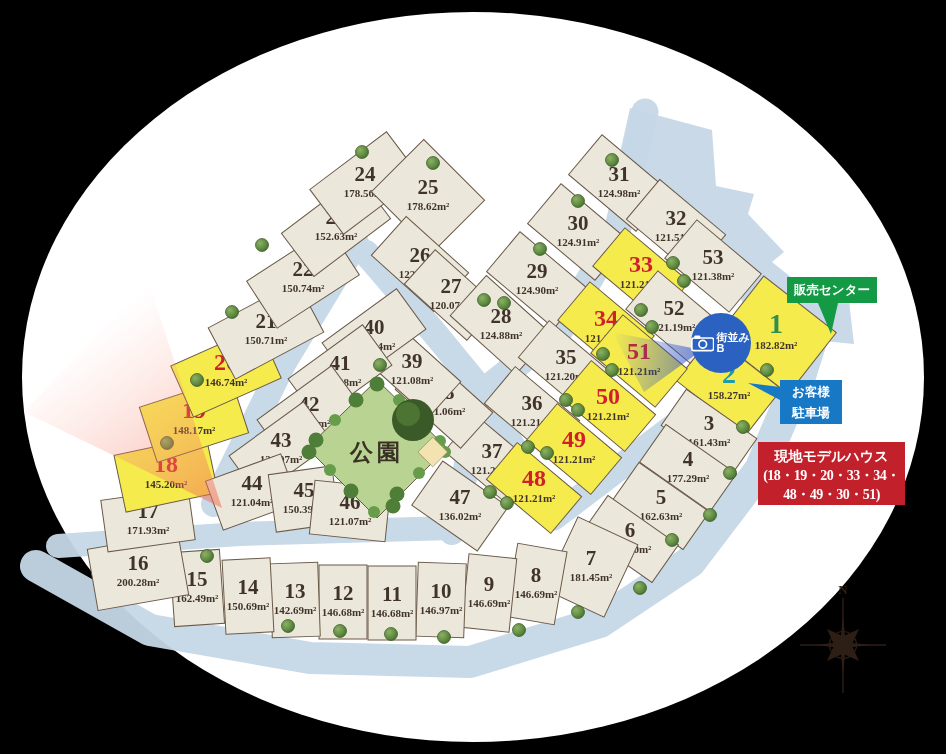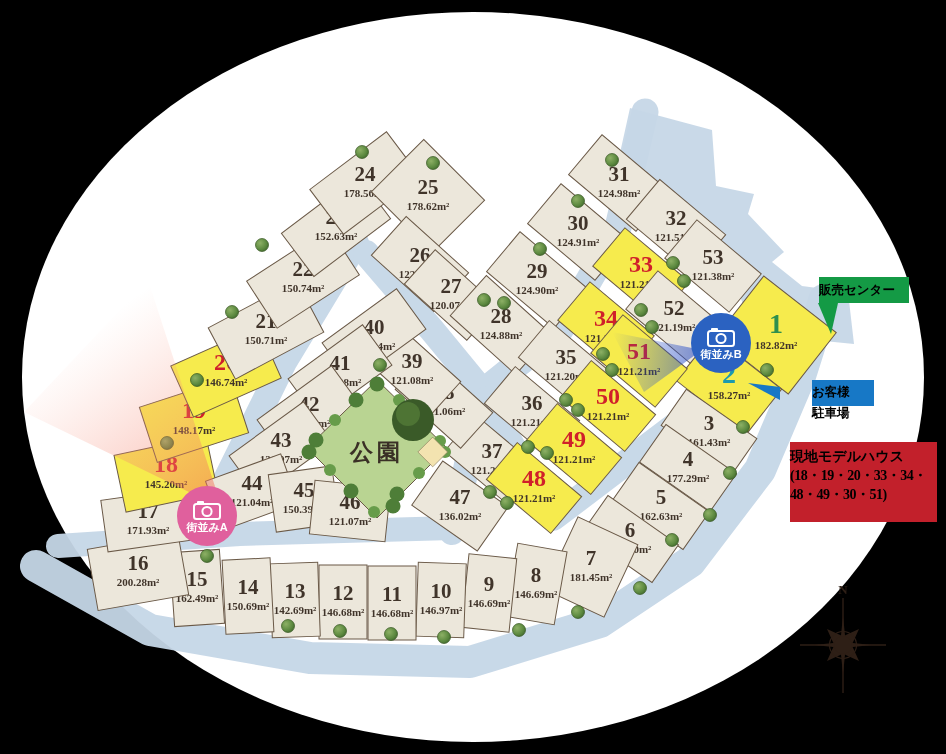--- a/index.html
+++ b/index.html
@@ -3,28 +3,28 @@
 <meta charset="utf-8">
 <style>
   html,body{margin:0;padding:0;background:#000;}
   #stage{position:relative;width:946px;height:754px;background:#000;overflow:hidden;
          font-family:"Liberation Sans","DejaVu Sans",sans-serif;}
   #mapsvg{position:absolute;left:0;top:0;}
   text{user-select:none;}
   .lot-num{font-family:"Liberation Serif","DejaVu Serif",serif;font-weight:bold;text-anchor:middle;}
   .lot-area{font-family:"Liberation Serif","DejaVu Serif",serif;font-weight:bold;text-anchor:middle;font-size:11px;fill:#40342a;}
   .park-label{font-family:"Liberation Serif","DejaVu Serif",serif;font-weight:bold;font-size:23px;fill:#3a3026;letter-spacing:4px;text-anchor:middle;}
-  .overlay{position:absolute;color:#000000;font-weight:bold;margin-left:32px;}
+  .overlay{position:absolute;color:#ffffff;text-align:center;font-weight:bold;}
   .tag-green{left:787px;top:277px;width:90px;height:26px;line-height:26px;font-size:12.5px;}
-  .tag-blue{left:780px;top:380px;width:62px;height:26px;font-size:12.5px;line-height:21px;padding-top:2px;box-sizing:border-box;}
-  .tag-red{left:758px;top:442px;width:147px;height:80px;font-family:"Liberation Serif","DejaVu Serif",serif;
+  .tag-blue{left:780px;top:380px;width:62px;height:44px;font-size:12.5px;line-height:21px;padding-top:2px;box-sizing:border-box;}
+  .tag-red{left:758px;top:442px;width:147px;height:63px;font-family:"Liberation Serif","DejaVu Serif",serif;
            box-sizing:border-box;padding-top:5px;}
   .tag-red .t1{font-size:14px;line-height:19px;}
   .tag-red .t2{font-size:14px;line-height:19px;letter-spacing:-0.5px;}
-  .camera{position:absolute;width:60px;height:60px;border-radius:50%;display:flex;flex-direction:column;
+  .camera{position:absolute;width:60px;height:60px;border-radius:50%;display:flex;
           align-items:center;justify-content:center;color:#fff;font-size:11px;font-weight:bold;line-height:1;gap:2px;}
   .camera svg{display:block;}
   .compass-n{font-family:"Liberation Serif","DejaVu Serif",serif;font-weight:bold;font-size:13px;fill:#2e1f16;text-anchor:middle;}
 </style>
 </head>
 <body>
 
 <div id="stage">
   <svg id="mapsvg" width="946" height="754" viewBox="0 0 946 754">
     <defs>
@@ -424,28 +424,20 @@
     <div>お客様</div>
     <div>駐車場</div>
   </div>
 
   <div class="overlay tag-red" style="background:#c2202b">
     <div class="t1">現地モデルハウス</div>
     <div class="t2">(18・19・20・33・34・</div>
     <div class="t2">48・49・30・51)</div>
   </div>
 
-  <div class="camera" style="left:177px;top:486px;background:#e0609d">
-    <svg width="28" height="20" viewBox="0 0 28 20">
-      <rect x="1" y="4" width="26" height="15" rx="2.5" fill="none" stroke="#fff" stroke-width="2"></rect>
-      <rect x="4" y="1" width="7" height="4" rx="1" fill="#fff"></rect>
-      <circle cx="14" cy="11.5" r="4.6" fill="none" stroke="#fff" stroke-width="2"></circle>
-    </svg>
-    <span>街並みA</span>
-  </div>
 
   <div class="camera" style="left:691px;top:313px;background:#2b62c1">
     <svg width="28" height="20" viewBox="0 0 28 20">
       <rect x="1" y="4" width="26" height="15" rx="2.5" fill="none" stroke="#fff" stroke-width="2"></rect>
       <rect x="4" y="1" width="7" height="4" rx="1" fill="#fff"></rect>
       <circle cx="14" cy="11.5" r="4.6" fill="none" stroke="#fff" stroke-width="2"></circle>
     </svg>
     <span>街並みB</span>
   </div>
 </div>

